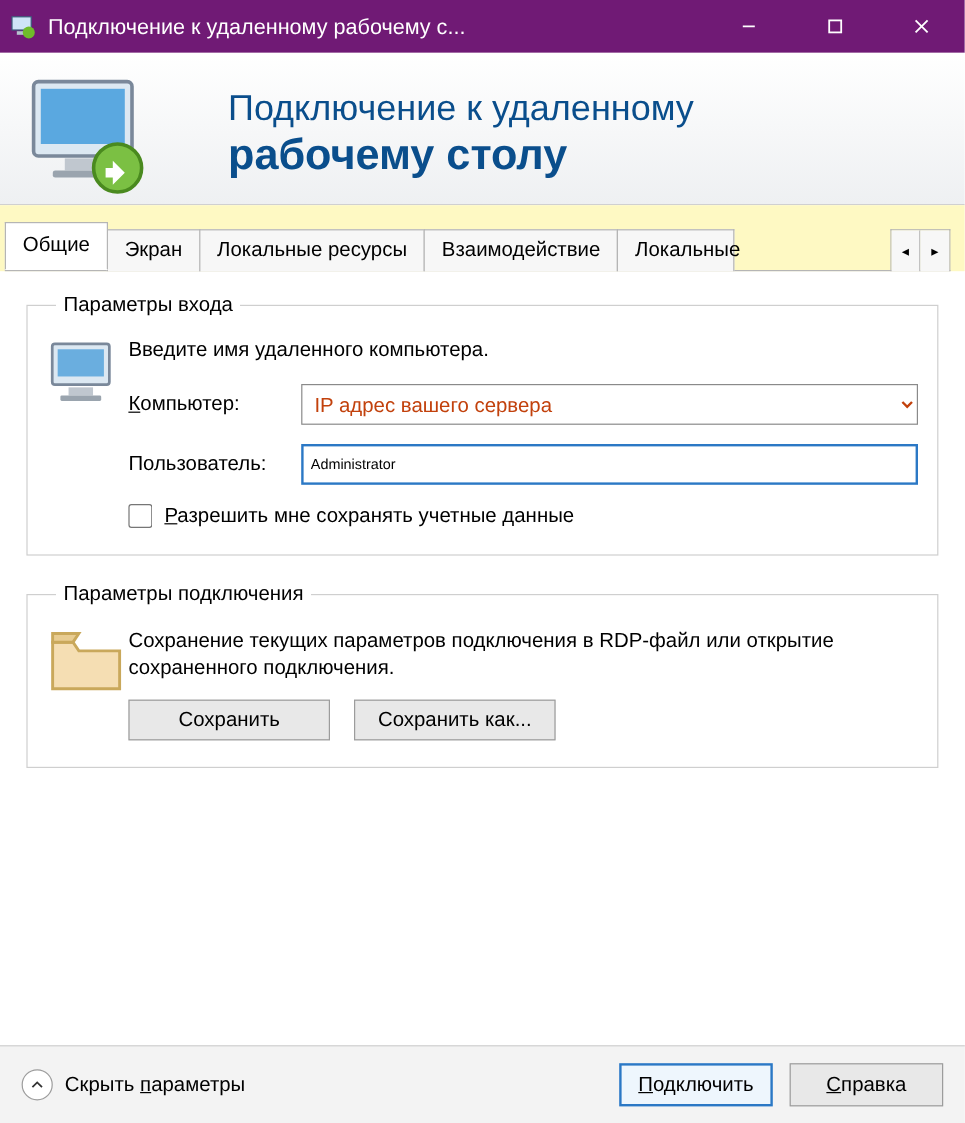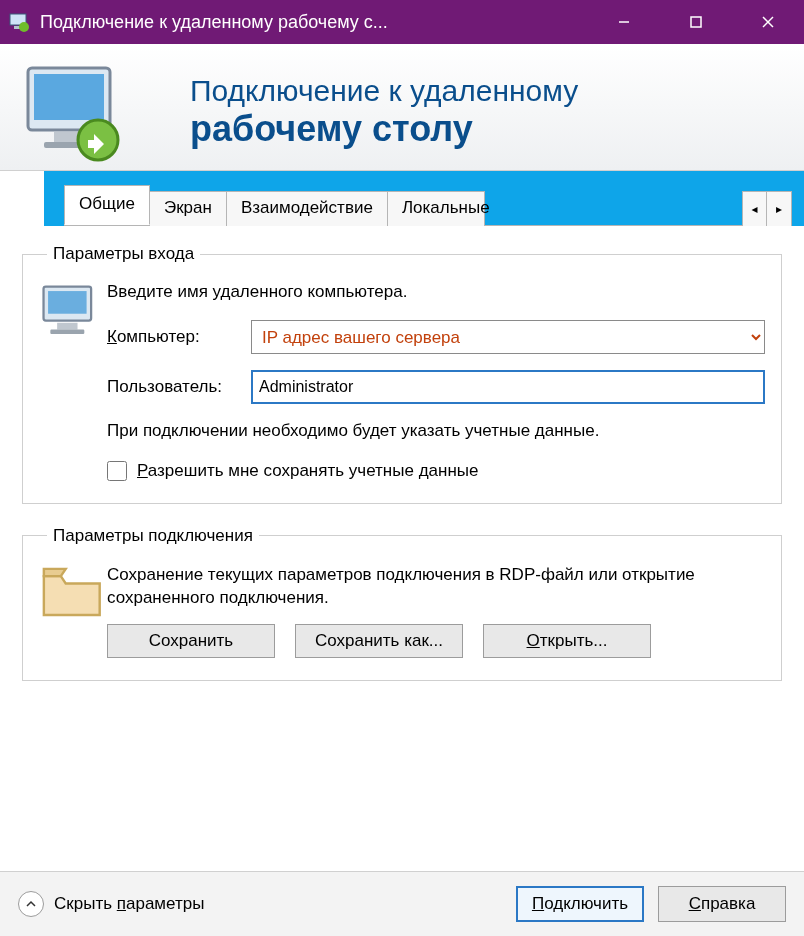--- a/index.html
+++ b/index.html
@@ -47,23 +47,22 @@
 .header-icon {
   width: 110px; height: 100px;
   margin-right: 12px;
   position: relative;
 }
 .header-text { color: #0a4e8c; }
 .header-line1 { font-size: 30px; font-weight: 400; }
 .header-line2 { font-size: 36px; font-weight: 700; }
 
 .tabs-wrap {
-  padding: 14px 12px 0 20px;
-  background: #0ea5e9;
-  margin-left: 44px;
+  padding: 14px 12px 0 4px;
+  background: #fef9c3;
 }
 .tabs {
   display: flex;
   align-items: flex-end;
   border-bottom: 1px solid #b5b5b5;
   position: relative;
 }
 .tab {
   padding: 6px 14px 8px 14px;
   font-size: 17px;
@@ -143,21 +142,21 @@
   background: #fff;
   font-size: 17px;
   font-family: inherit;
   color: #c2410c;
 }
 input.textfield {
   flex: 1;
   height: 34px;
   padding: 2px 6px;
   border: 2px solid #2b78c5;
-  font-size: 16px;
+  font-size: 12px;
   font-family: inherit;
   outline: none;
 }
 .hint { margin: 10px 0 18px 0; line-height: 1.35; }
 .check-row { display: flex; align-items: center; }
 .check-row input[type=checkbox] {
   width: 20px; height: 20px;
   margin-right: 10px;
 }
 
@@ -245,20 +244,21 @@
   <div class="header-text">
     <div class="header-line1">Подключение к удаленному</div>
     <div class="header-line2">рабочему столу</div>
   </div>
 </div>
 
 <div class="tabs-wrap">
   <div class="tabs">
     <div class="tab active">Общие</div>
     <div class="tab">Экран</div>
+    <div class="tab">Локальные ресурсы</div>
     <div class="tab">Взаимодействие</div>
     <div class="tab" style="max-width:98px">Локальные</div>
     <div class="tab-scroll">
       <div class="tab-scroll-btn">◂</div>
       <div class="tab-scroll-btn">▸</div>
     </div>
   </div>
 </div>
 
 <div class="content">
@@ -282,21 +282,20 @@
           <select class="combo">
             <option selected="">IP адрес вашего сервера</option>
           </select>
         </div>
 
         <div class="form-row">
           <div class="form-label">Пользователь:</div>
           <input class="textfield" type="text" value="Administrator" style="">
         </div>
 
-        <div class="hint">При подключении необходимо будет указать учетные данные.</div>
 
         <div class="check-row">
           <input type="checkbox" style="">
           <label><span class="underline">Р</span><span>азрешить мне сохранять учетные данные</span></label>
         </div>
       </div>
     </div>
   </fieldset>
 
   <fieldset>
@@ -306,21 +305,20 @@
         <svg viewBox="0 0 56 46">
           <path d="M4 10 l14 0 l4 6 l28 0 l0 26 l-46 0 z" fill="#f5deb3" stroke="#c9a85b" stroke-width="2"></path>
           <path d="M4 10 l14 0 l4 -6 l-18 0 z" fill="#e8cc91" stroke="#c9a85b" stroke-width="2"></path>
         </svg>
       </div>
       <div class="group-body">
         <div class="conn-text">Сохранение текущих параметров подключения в RDP-файл или открытие сохраненного подключения.</div>
         <div class="btn-row">
           <button class="btn btn-mid">Сохранить</button>
           <button class="btn btn-mid">Сохранить как...</button>
-          <button class="btn btn-mid"><span class="underline">О</span><span>ткрыть...</span></button>
         </div>
       </div>
     </div>
   </fieldset>
 
 </div>
 
 <div class="footer">
   <div class="collapse-btn">
     <svg width="12" height="12" viewBox="0 0 12 12">

